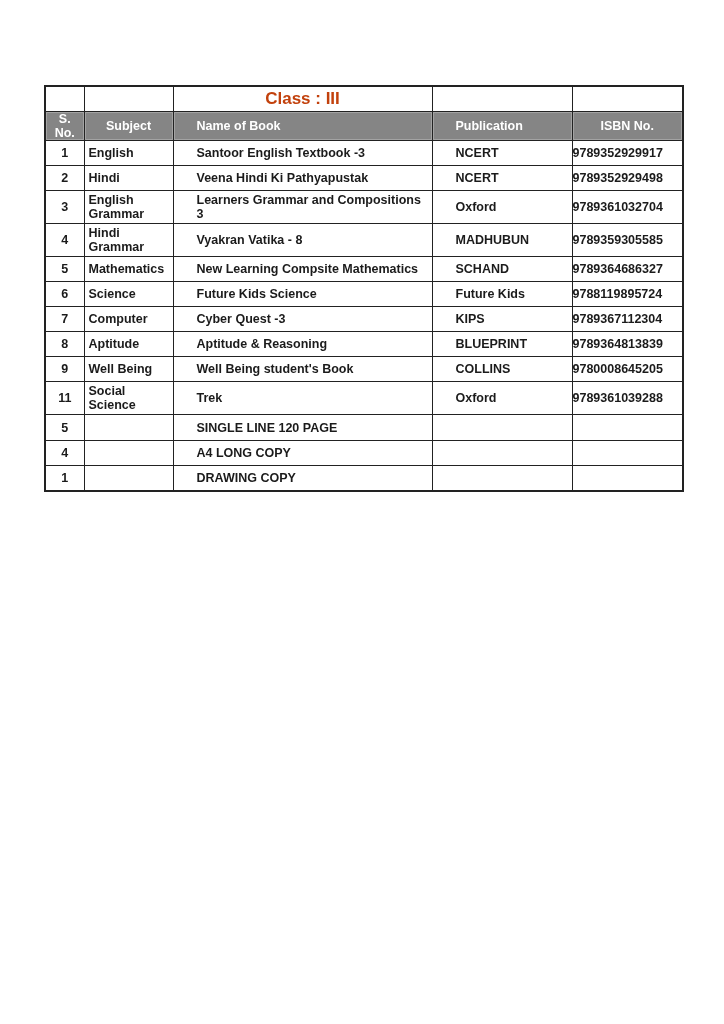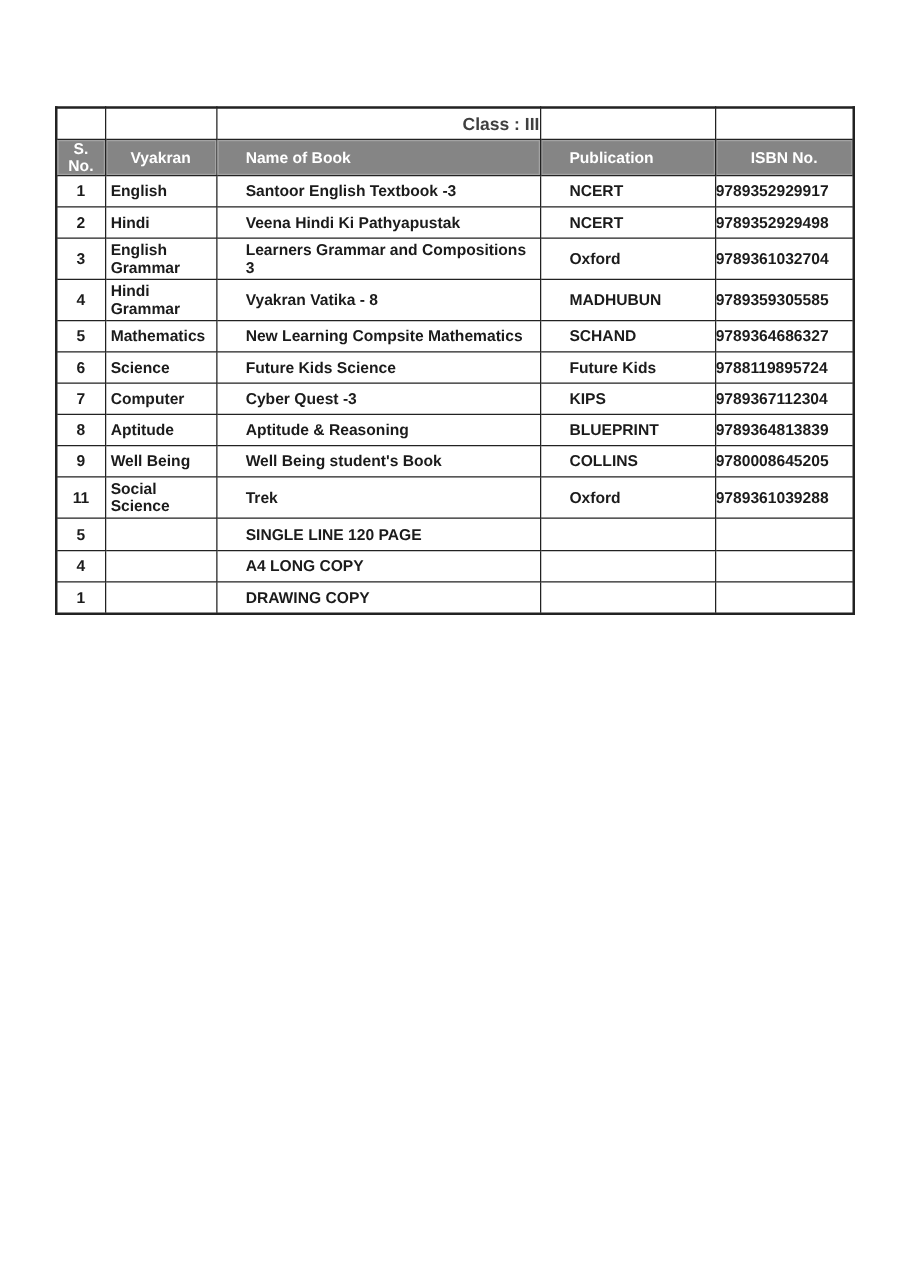--- a/index.html
+++ b/index.html
@@ -35,21 +35,21 @@
   .l{text-align:left;padding-left:23px;padding-right:2px}
   .sub{text-align:left;padding-left:4px;padding-right:4px}
   .sno{text-align:center;padding-left:2px;padding-right:2px}
   .isbn{}
   .hd{
     background:var(--header-bg);
     color:var(--header-text);
     box-shadow:inset 0 0 0 1px #a3a3a3;
   }
   .title-cell{
-    font-size:14px;text-align:right;color:#404040;
+    font-size:17px;text-align:center;color:#c2410c;
   }
 </style>
 </head>
 <body>
 
 <div class="page">
   <table class="booklist">
     <colgroup>
       <col style="width:39px">
         <col style="width:89px">
@@ -62,21 +62,21 @@
         <tr class="h25">
       <td></td>
       <td></td>
       <td class="title-cell">Class : III</td>
       <td></td>
       <td></td>
     </tr>
 
     <tr class="h32">
       <th class="hd sno">S. No.</th>
-      <th class="hd c">Vyakran</th>
+      <th class="hd c">Subject</th>
       <th class="hd l">Name of Book</th>
       <th class="hd l">Publication</th>
       <th class="hd c">ISBN No.</th>
     </tr>
 
     <tr class="h25">
       <td class="sno">1</td>
       <td class="sub">English</td>
       <td class="l">Santoor English Textbook -3</td>
       <td class="l">NCERT</td>

